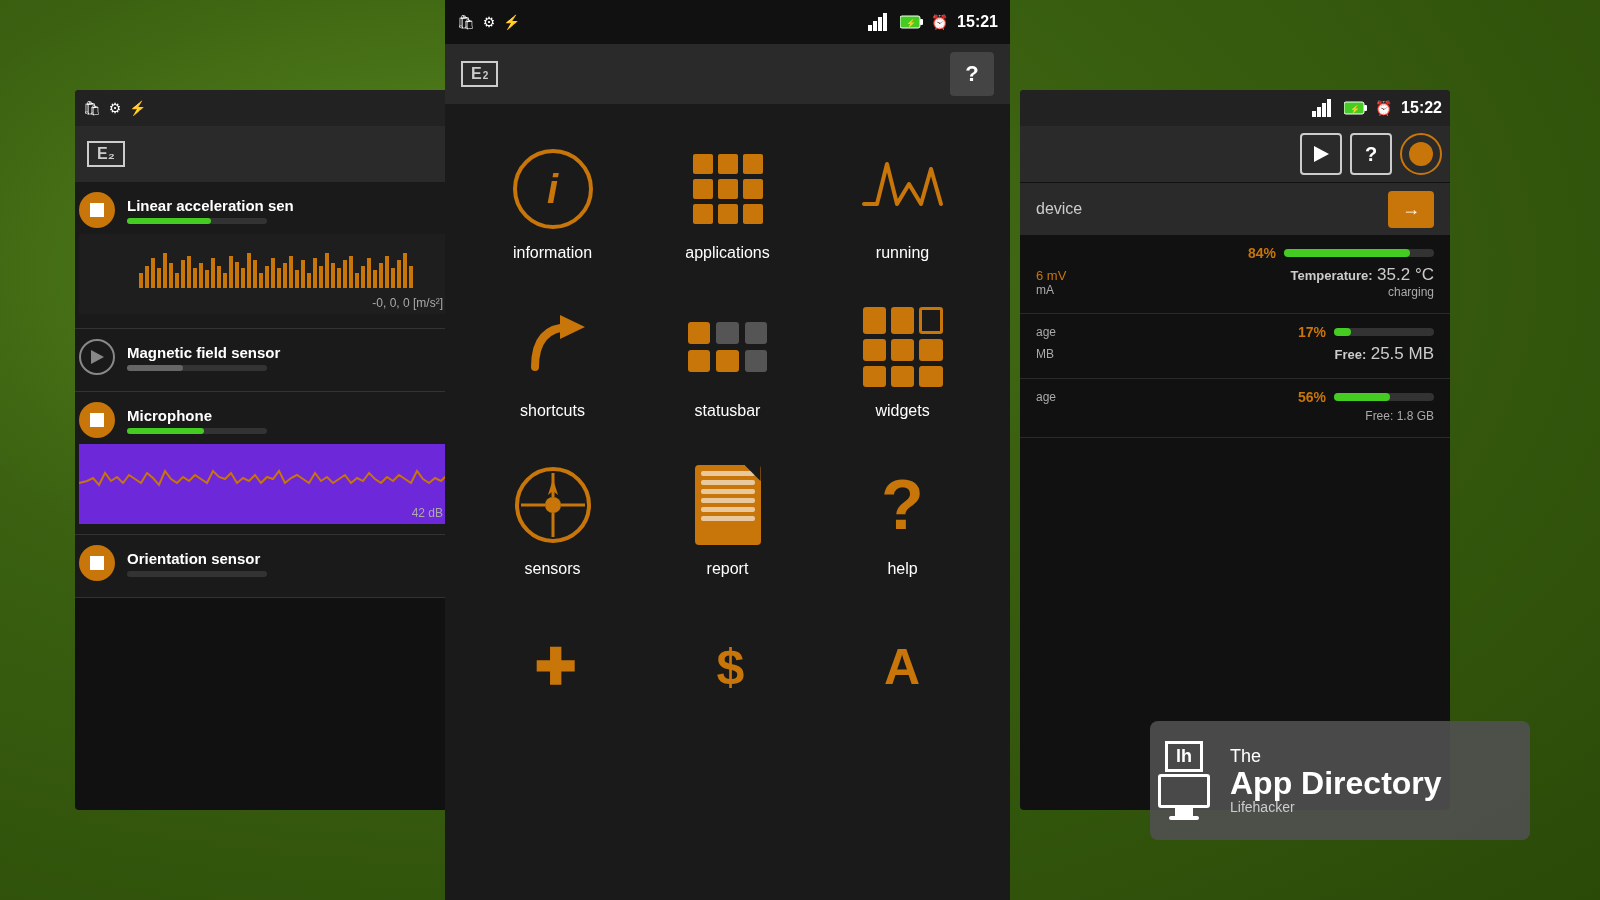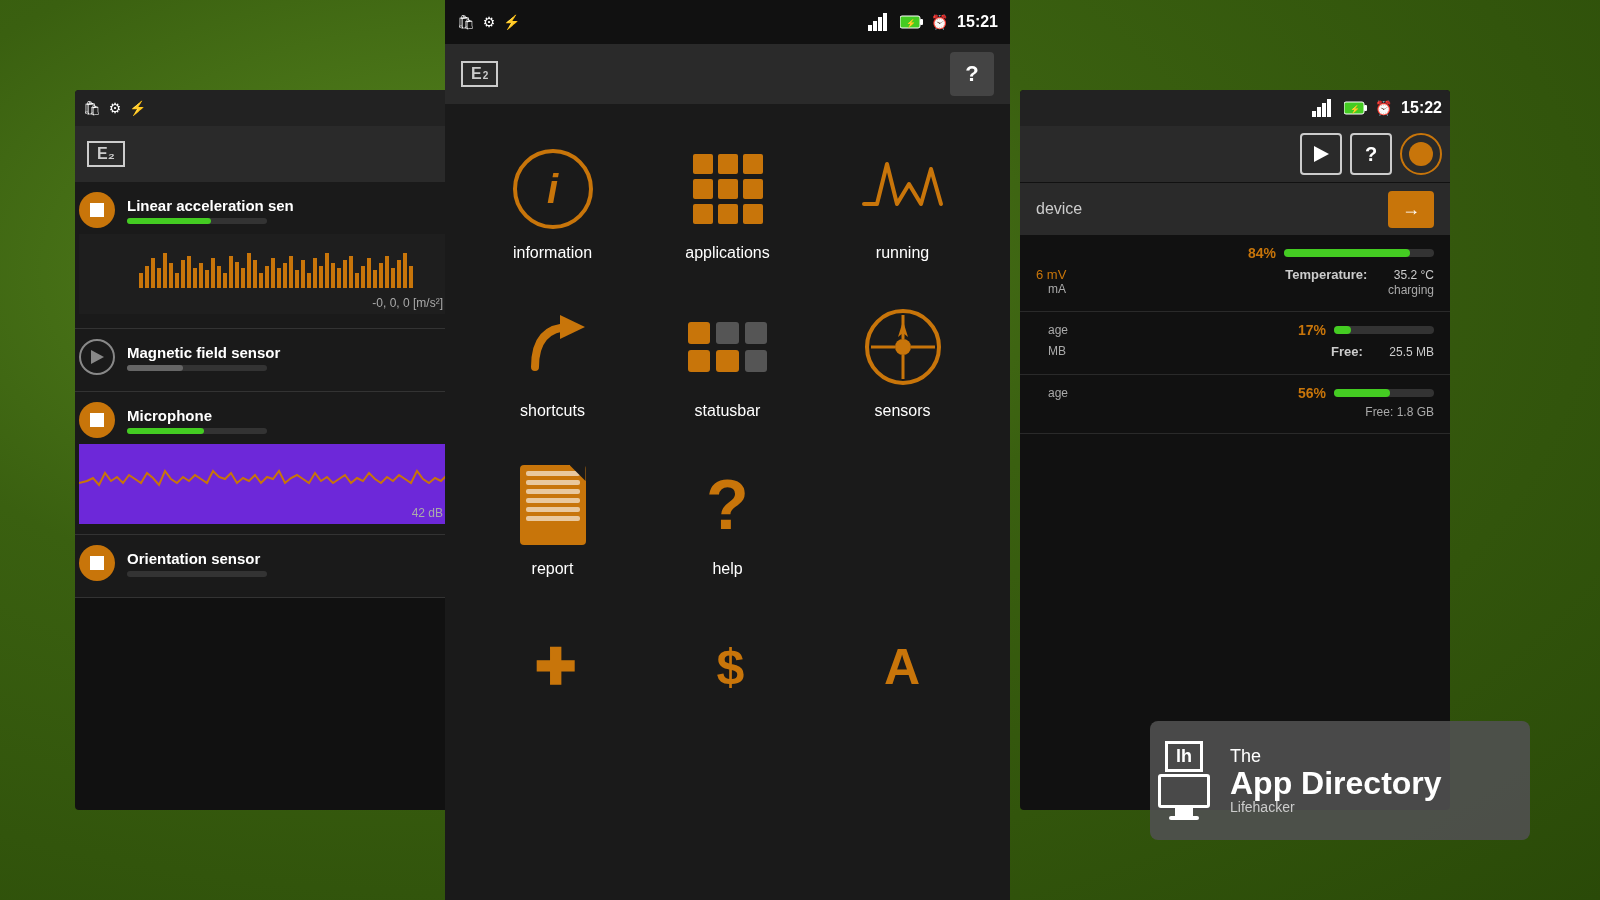--- a/index.html
+++ b/index.html
@@ -455,27 +455,25 @@
 
     .info-bar-green {
       height: 8px;
       background: #44cc22;
       border-radius: 4px;
     }
 
     .info-label {
       color: #aaa;
       font-size: 12px;
-      margin-left: 12px;
     }
 
     .info-value {
       color: #ccc;
-      font-size: 12px;
-      margin-left: 22px;
+      font-size: 17px;
     }
 
     .info-bold {
       color: #ccc;
       font-size: 13px;
       font-weight: bold;
     }
 
     .info-charging {
       color: #aaa;
@@ -776,20 +774,36 @@
           <div style="height:22px;background:#555;border-radius:3px;"></div>
           <div style="height:22px;background:#555;border-radius:3px;"></div>
           <div style="height:22px;background:#c8750a;border-radius:3px;"></div>
           <div style="height:22px;background:#c8750a;border-radius:3px;"></div>
           <div style="height:22px;background:#555;border-radius:3px;"></div>
         </div>
       </div>
       <span class="menu-label">statusbar</span>
     </div>
 
+    <div class="menu-item">
+      <div class="menu-icon-wrapper">
+        <div style="display:grid;grid-template-columns:repeat(3,1fr);gap:5px;width:80px;height:80px;">
+          <div style="background:#c8750a;border-radius:3px;"></div>
+          <div style="background:#c8750a;border-radius:3px;"></div>
+          <div style="background:transparent;border:3px solid #c8750a;border-radius:3px;"></div>
+          <div style="background:#c8750a;border-radius:3px;"></div>
+          <div style="background:#c8750a;border-radius:3px;"></div>
+          <div style="background:#c8750a;border-radius:3px;"></div>
+          <div style="background:#c8750a;border-radius:3px;"></div>
+          <div style="background:#c8750a;border-radius:3px;"></div>
+          <div style="background:#c8750a;border-radius:3px;"></div>
+        </div>
+      </div>
+      <span class="menu-label">widgets</span>
+    </div>
 
     <div class="menu-item">
       <div class="menu-icon-wrapper">
         <svg width="80" height="80">
           <circle cx="40" cy="40" r="36" fill="none" stroke="#c8750a" stroke-width="4"></circle>
           <circle cx="40" cy="40" r="8" fill="#c8750a"></circle>
 
           <line x1="40" y1="8" x2="40" y2="32" stroke="#c8750a" stroke-width="3"></line>
           <line x1="40" y1="48" x2="40" y2="72" stroke="#c8750a" stroke-width="3"></line>
           <line x1="8" y1="40" x2="32" y2="40" stroke="#c8750a" stroke-width="3"></line>

